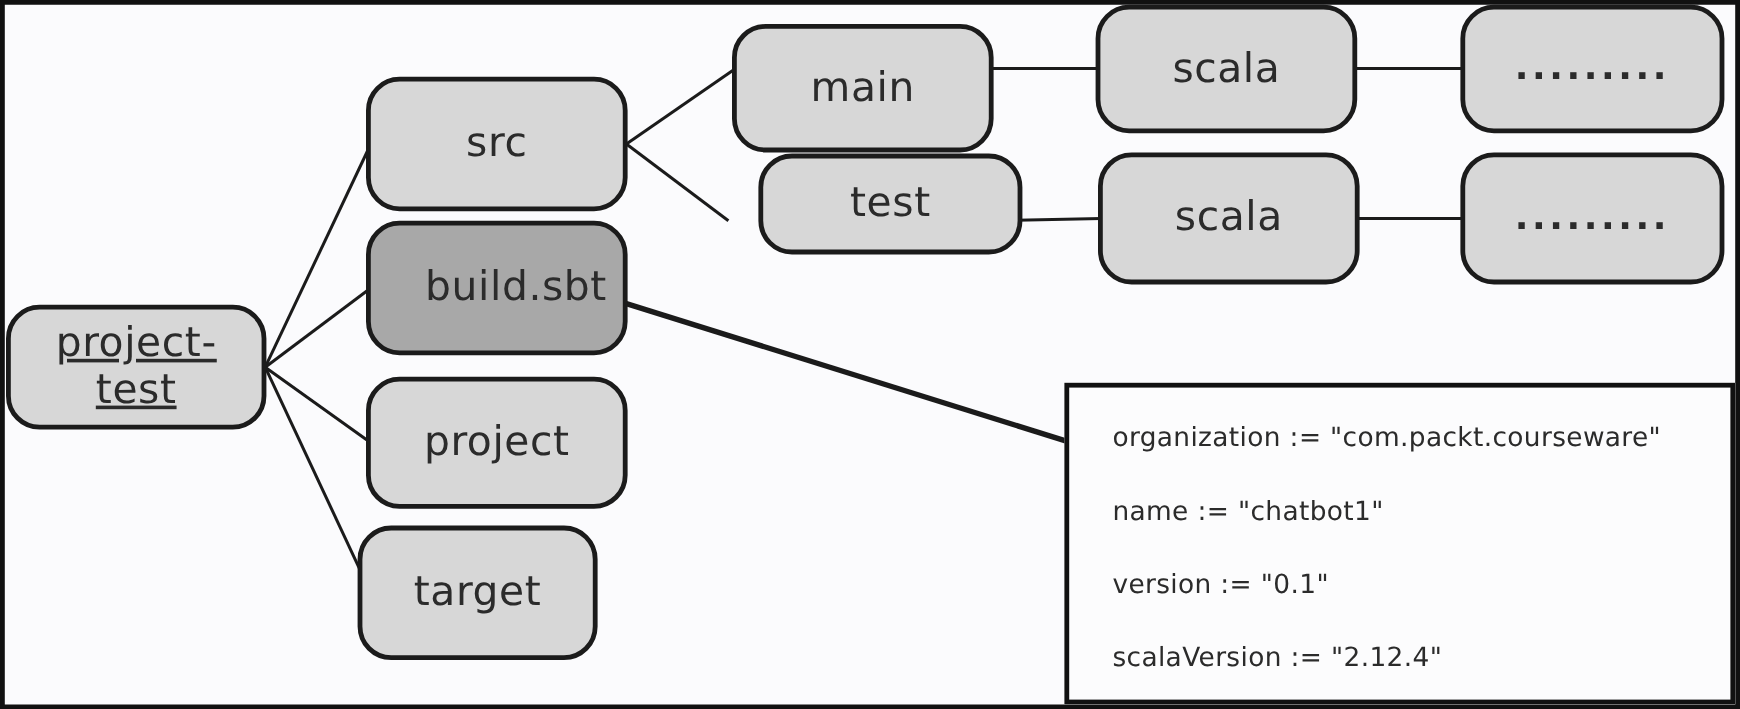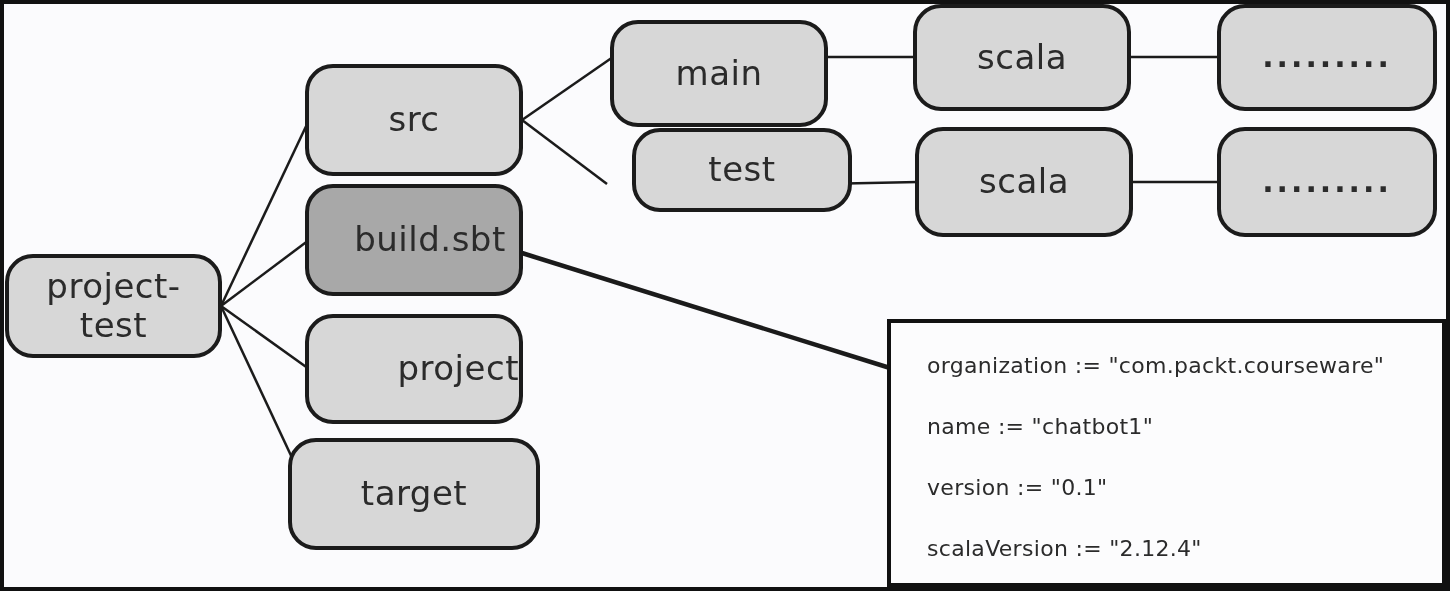--- a/index.html
+++ b/index.html
@@ -86,38 +86,38 @@
     <line x1="522" y1="120" x2="607" y2="184" stroke-width="2.5"></line>
 
     <line x1="826" y1="57" x2="916" y2="57" stroke-width="2.5"></line>
     <line x1="1128" y1="57" x2="1220" y2="57" stroke-width="2.5"></line>
     <line x1="821" y1="184" x2="918" y2="182" stroke-width="2.5"></line>
     <line x1="1131" y1="182" x2="1220" y2="182" stroke-width="2.5"></line>
 
     <line x1="522" y1="253" x2="890" y2="368" stroke-width="4.5"></line>
   </svg>
 
-  <div class="node" style="left:5px; top:254px; width:217px; height:104px;">
+  <div class="node" style="left:5px; top:254px; width:217px; height:104px;text-decoration:underline;">
     <span>project-</span>
     <span>test</span>
   </div>
 
   <div class="node" style="left:305px; top:64px; width:218px; height:112px;">
     <span>src</span>
   </div>
 
   <div class="node dark" style="left:305px; top:184px; width:218px; height:112px;padding-left:32px;">
     <span>build.sbt</span>
   </div>
 
-  <div class="node" style="left:305px; top:314px; width:218px; height:110px;align-items:flex-end;">
+  <div class="node" style="left:305px; top:314px; width:218px; height:110px;">
     <span>project</span>
   </div>
 
-  <div class="node" style="left:288px; top:438px; width:252px; height:112px;">
+  <div class="node" style="left:298px; top:438px; width:200px; height:112px;">
     <span>target</span>
   </div>
 
   <div class="node" style="left:610px; top:20px; width:218px; height:107px;">
     <span>main</span>
   </div>
 
   <div class="node" style="left:603px; top:128px; width:220px; height:84px;margin-left:29px;">
     <span>test</span>
   </div>

